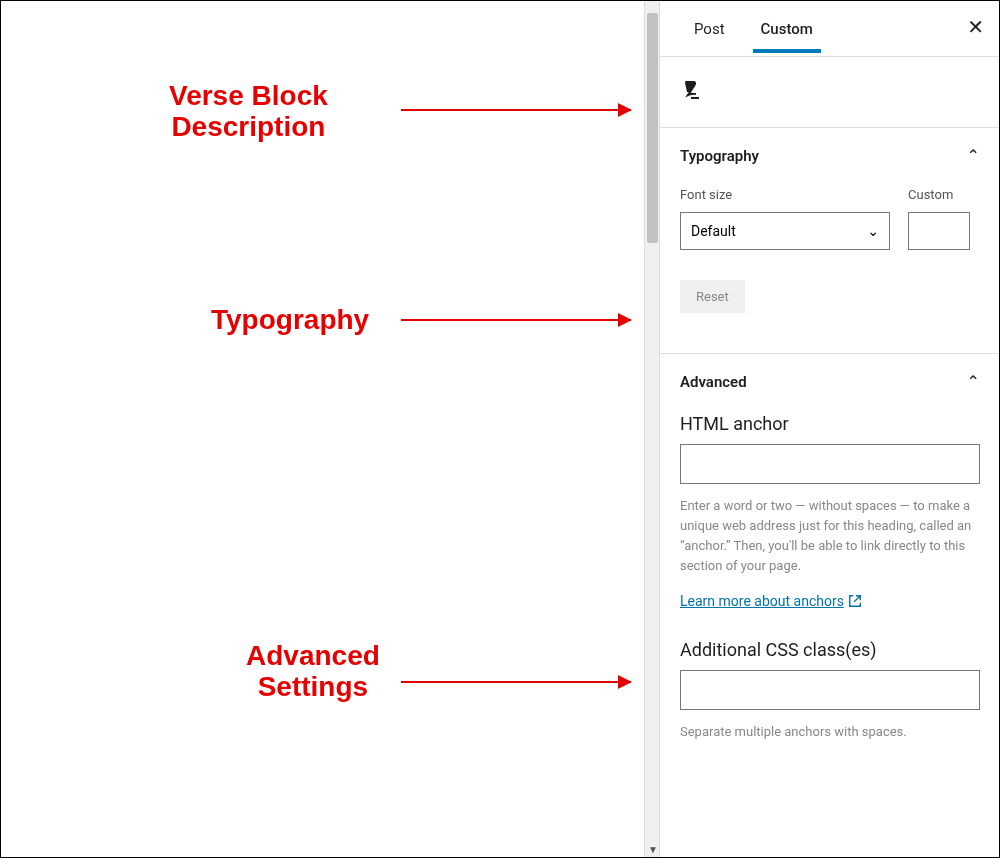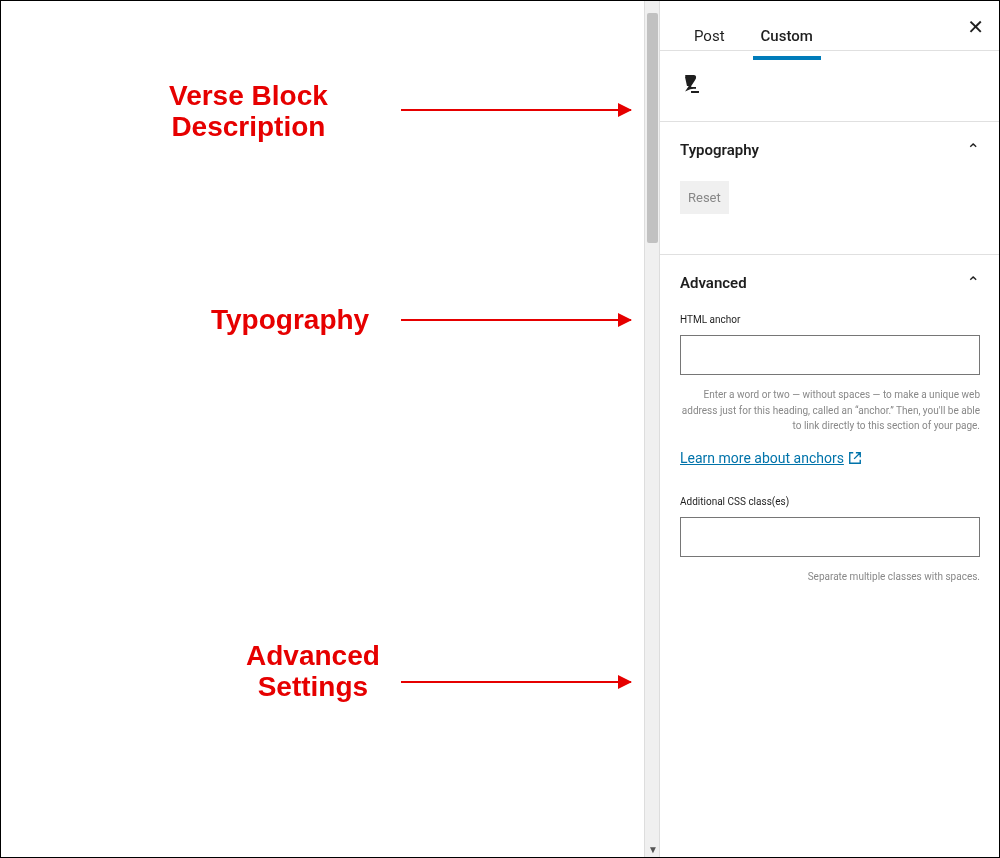--- a/index.html
+++ b/index.html
@@ -49,23 +49,23 @@
     position: absolute;
     left: 659px;
     top: 0;
     width: 340px;
     height: 856px;
     background: #fff;
     overflow: hidden;
   }
   .tabs {
     display: flex;
-    align-items: flex-start;
+    align-items: center;
     border-bottom: 1px solid #e0e0e0;
-    height: 50px;
+    height: 56px;
     padding: 12px 16px;
     position: relative;
   }
   .tab {
     padding: 14px 18px;
     font-size: 15px;
     color: #1e1e1e;
     cursor: pointer;
     position: relative;
   }
@@ -152,45 +152,44 @@
     font-size: 14px;
     cursor: pointer;
   }
   .custom-input {
     width: 62px;
     height: 38px;
     border: 1px solid #767676;
   }
   .reset-btn {
     display: inline-block;
-    padding: 9px 8px;
+    padding: 9px 16px;
     background: #f0f0f0;
     color: #888;
     font-size: 13px;
     cursor: pointer;
     margin-bottom: 20px;
   }
   .adv-panel .panel-header { margin-bottom: 22px; }
   .field-label {
-    font-size: 10px;
+    font-size: 18px;
     color: #1e1e1e;
     margin-bottom: 10px;
   }
   .text-input {
     width: 100%;
     height: 40px;
     border: 1px solid #767676;
     margin-bottom: 12px;
   }
   .help-text {
-    font-size: 10px;
+    font-size: 13px;
     color: #888;
     line-height: 1.55;
     margin-bottom: 14px;
-    text-align: right;
   }
   .learn-link {
     font-size: 14px;
     color: #0073aa;
     text-decoration: underline;
     display: inline-flex;
     align-items: center;
     gap: 4px;
     cursor: pointer;
     margin-bottom: 30px;
@@ -270,20 +269,33 @@
         </svg>
     </div>
     <div class="block-info">
     </div>
   </div>
 
   <div class="panel">
     <div class="panel-header">
       <h3>Typography</h3>
       <span class="chev">⌃</span>
+    </div>
+    <div class="typo-row">
+      <div class="typo-col">
+        <label>Font size</label>
+        <div class="font-select">
+          <span>Default</span>
+          <span style="font-size:14px;">⌄</span>
+        </div>
+      </div>
+      <div class="typo-col">
+        <label>Custom</label>
+        <div class="custom-input"></div>
+      </div>
     </div>
     <div class="reset-btn">Reset</div>
   </div>
 
   <div class="panel adv-panel" style="border-bottom:none; padding-bottom:10px;">
     <div class="panel-header">
       <h3>Advanced</h3>
       <span class="chev">⌃</span>
     </div>
 
@@ -294,16 +306,16 @@
       <span>Learn more about anchors</span>
       <span class="ext-icon">
         <svg viewBox="0 0 16 16" width="14" height="14">
             <path d="M6 2 H2 V14 H14 V10 M9 2 H14 V7 M14 2 L7 9" stroke="#0073aa" stroke-width="1.6" fill="none"></path>
           </svg>
       </span>
     </a>
 
     <div class="field-label">Additional CSS class(es)</div>
     <div class="text-input"></div>
-    <div class="help-text" style="margin-bottom:0;">Separate multiple classes with spaces.</div>
+    <div class="help-text" style="margin-bottom:0;">Separate multiple anchors with spaces.</div>
   </div>
 
 </div>
 
 </body></html>

